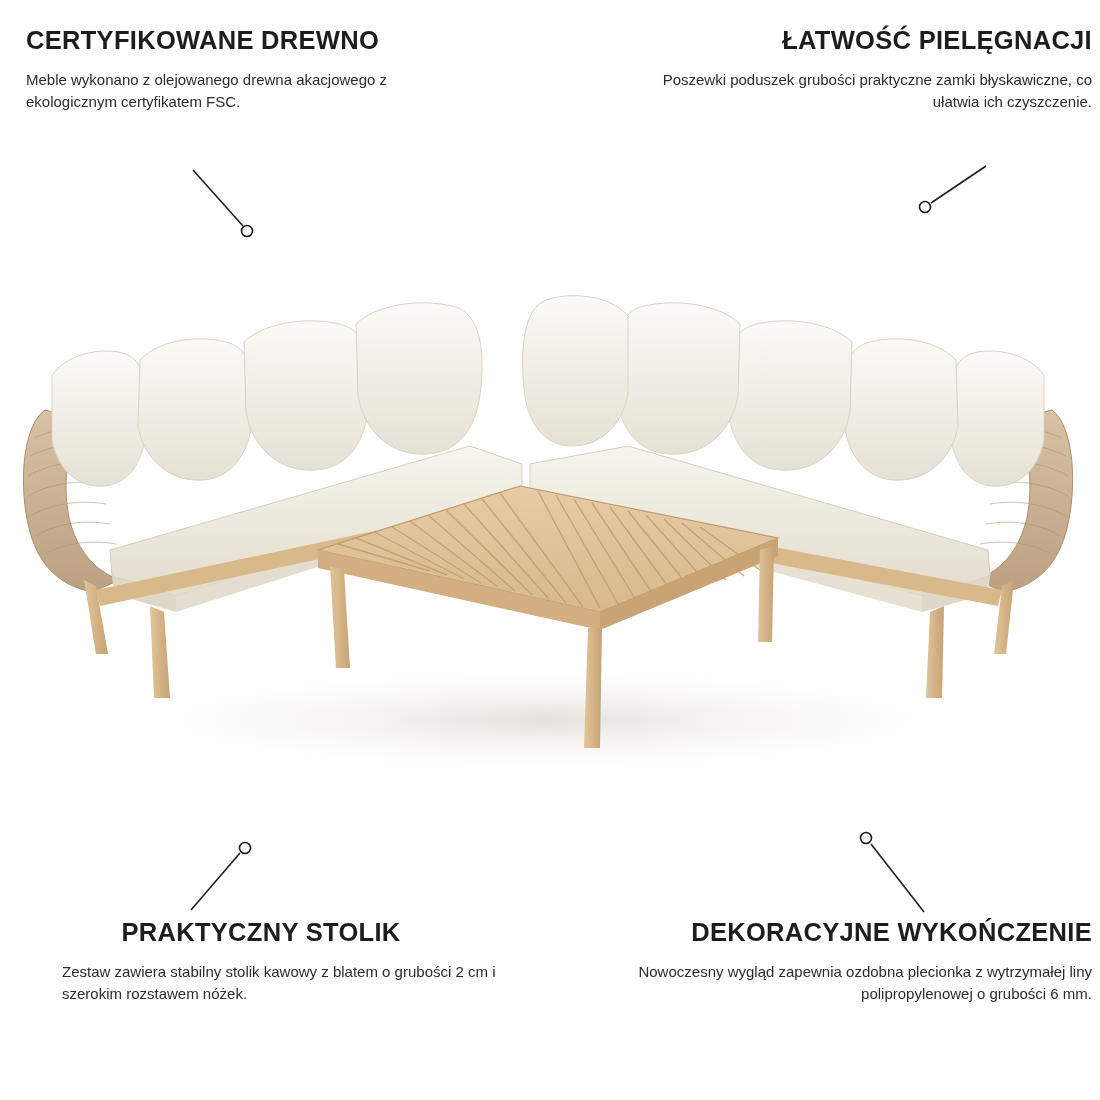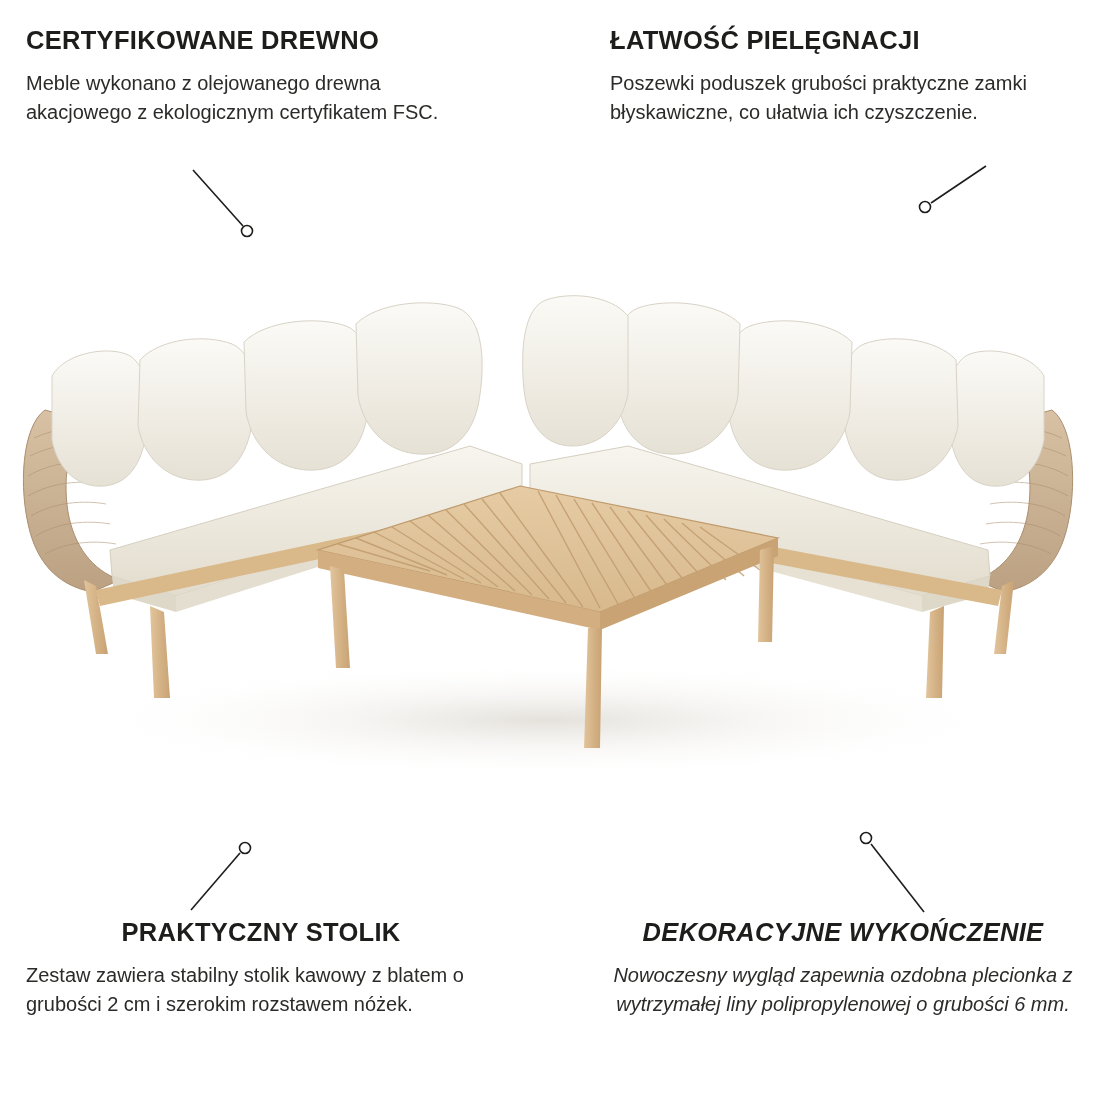--- a/index.html
+++ b/index.html
@@ -22,42 +22,42 @@
   .feature { position: absolute; }
   .feature h2 {
     font-size: 25.5px;
     font-weight: bold;
     letter-spacing: 0.3px;
     line-height: 1.15;
     color: #1d1d1b;
     white-space: nowrap;
   }
   .feature p {
-    font-size: 20px;
+    font-size: 15px;
     line-height: 1.42;
     color: #2b2b29;
     font-weight: 400;
   }
 
   
   #f-tl { left: 26px; top: 26px; width: 470px; text-align: left; }
   #f-tl h2 { margin-bottom: 14px; }
   #f-tl p  { max-width: 440px; }
 
   
-  #f-tr { right: 20px; top: 26px; width: 470px; text-align: left; }
+  #f-tr { right: 8px; top: 26px; width: 470px; text-align: right; }
   #f-tr h2 { margin-bottom: 14px; }
 
   
   #f-bl { left: 26px; top: 918px; width: 470px; text-align: left; }
   #f-bl h2 { margin-bottom: 14px; text-align: center; }
-  #f-bl p { max-width: 450px; }
-
-  
-  #f-br { right: 22px; top: 918px; width: 470px; text-align: center; font-style: italic; }
+  #f-bl p { max-width: 450px; margin-left: 36px; }
+
+  
+  #f-br { right: 8px; top: 918px; width: 470px; text-align: right; }
   #f-br h2 { margin-bottom: 14px; }
 
   
   .pointer { position: absolute; overflow: visible; }
   .pointer line { stroke: #1d1d1b; stroke-width: 1.6; }
   .pointer circle { fill: none; stroke: #1d1d1b; stroke-width: 1.6; }
 
   
   .product {
     position: absolute;

